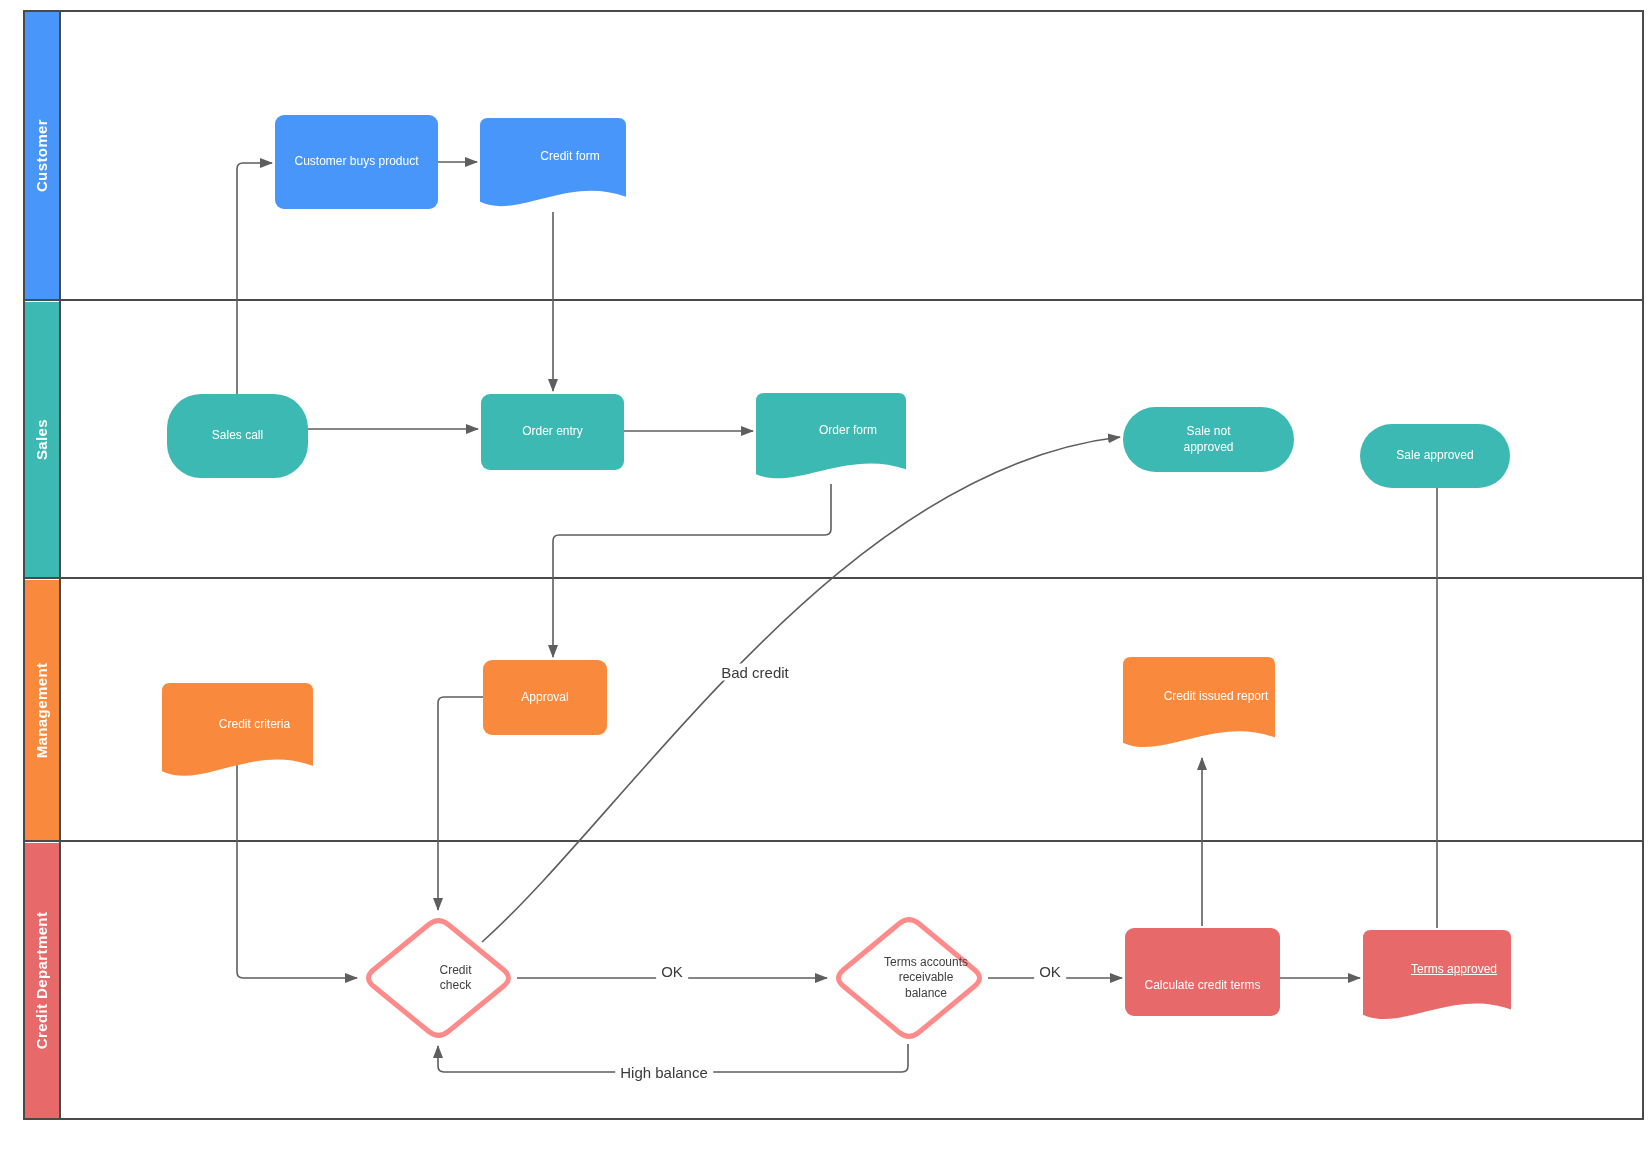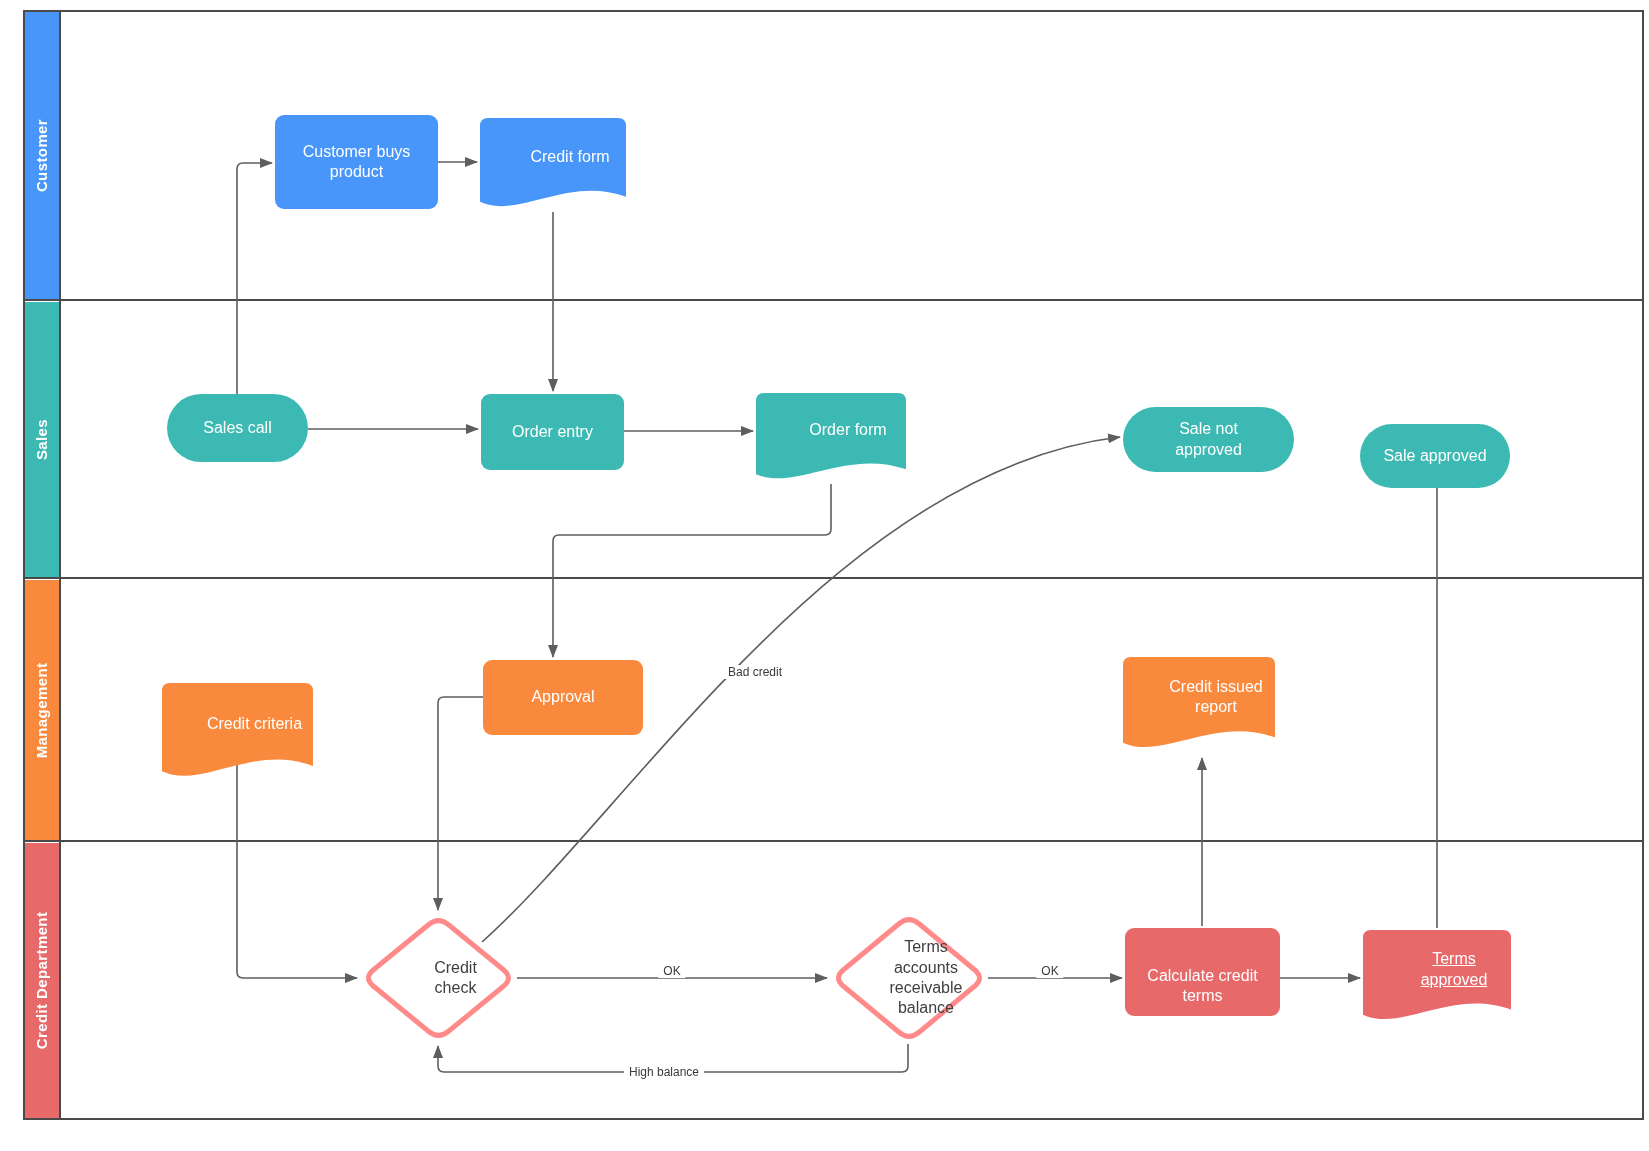--- a/index.html
+++ b/index.html
@@ -7,39 +7,39 @@
         font-family:"Liberation Sans", sans-serif;}
   svg.layer{position:absolute;left:0;top:0;pointer-events:none;}
   
   .lane-head{position:absolute;left:25px;width:34px;display:flex;align-items:center;justify-content:center;}
   .lane-head span{transform:rotate(-90deg);white-space:nowrap;color:#ffffff;font-weight:bold;
                   font-size:15px;letter-spacing:.4px;}
   .lh-blue{background:#4896fa;} .lh-teal{background:#3cb9b2;}
   .lh-orange{background:#f98a3d;} .lh-salmon{background:#e8696a;}
   
   .node{position:absolute;display:flex;align-items:center;justify-content:center;
-        text-align:center;color:#ffffff;font-size:16px;line-height:1.28;}
+        text-align:center;color:#ffffff;font-size:12px;line-height:1.28;}
   .node .label{position:relative;z-index:2;}
   .process{border-radius:9px;}
   .terminator{border-radius:34px;}
   .document,.decision{background:transparent;padding-left:17px;}
   .document .label{padding-bottom:16px;}
   .decision{color:#404040;}
   .shape-svg{position:absolute;left:0;top:0;z-index:1;}
   .fill-blue{background:#4896fa;--fill:#4896fa;}
   .fill-teal{background:#3cb9b2;--fill:#3cb9b2;}
   .fill-orange{background:#f98a3d;--fill:#f98a3d;}
   .fill-salmon{background:#e8696a;--fill:#e8696a;}
   .document{background:transparent;}
   .doc-blue{--fill:#4896fa;} .doc-teal{--fill:#3cb9b2;}
   .doc-orange{--fill:#f98a3d;} .doc-salmon{--fill:#e8696a;}
   .decision{--fill:#ffffff;--stroke:#ff8a8a;}
   
   .edge-label{position:absolute;transform:translate(-50%,-50%);background:#ffffff;
-              padding:0 5px;font-size:12px;color:#3a3a3a;white-space:nowrap;z-index:3;}
+              padding:0 5px;font-size:15px;color:#3a3a3a;white-space:nowrap;z-index:3;}
 </style>
 </head>
 <body>
 
 <div class="page">
 
   <svg class="layer" width="1649" height="1151">
     <defs>
       <marker id="arrow" markerUnits="userSpaceOnUse" markerWidth="14" markerHeight="11" refX="12" refY="5" orient="auto">
         <path d="M0,0 L13,5 L0,10 Z" fill="#5e5e5e"></path>
@@ -91,21 +91,21 @@
   </div>
 
   <div class="node document doc-blue" style="left:480px;top:118px;width:146px;height:94px;">
       <svg class="shape-svg" width="146" height="94" viewBox="0 0 146 94">
         <path d="M 0 83.848 L 0 8 Q 0 0 8 0 L 138 0 Q 146 0 146 8 L 146 78.77199999999999
          C 87.6 57.199 37.96 101.614 0 83.848 Z" fill="#4896fa"></path>
       </svg>
     <span class="label">Credit form</span>
   </div>
 
-  <div class="node terminator fill-teal" style="left:167px;top:394px;width:141px;height:68px;">
+  <div class="node terminator fill-teal" style="left:167px;top:394px;width:141px;height:84px;">
     <span class="label">Sales call</span>
   </div>
 
   <div class="node process fill-teal" style="left:481px;top:394px;width:143px;height:76px;">
     <span class="label">Order entry</span>
   </div>
 
   <div class="node document doc-teal" style="left:756px;top:393px;width:150px;height:91px;">
       <svg class="shape-svg" width="150" height="91" viewBox="0 0 150 91">
         <path d="M 0 81.172 L 0 8 Q 0 0 8 0 L 142 0 Q 150 0 150 8 L 150 76.258
@@ -123,21 +123,21 @@
   </div>
 
   <div class="node document doc-orange" style="left:162px;top:683px;width:151px;height:99px;">
       <svg class="shape-svg" width="151" height="99" viewBox="0 0 151 99">
         <path d="M 0 88.30799999999999 L 0 8 Q 0 0 8 0 L 143 0 Q 151 0 151 8 L 151 82.962
          C 90.6 60.2415 39.26 107.019 0 88.30799999999999 Z" fill="#f98a3d"></path>
       </svg>
     <span class="label">Credit criteria</span>
   </div>
 
-  <div class="node process fill-orange" style="left:483px;top:660px;width:160px;height:75px;">
+  <div class="node process fill-orange" style="left:483px;top:660px;width:124px;height:75px;">
     <span class="label">Approval</span>
   </div>
 
   <div class="node document doc-orange" style="left:1123px;top:657px;width:152px;height:96px;">
       <svg class="shape-svg" width="152" height="96" viewBox="0 0 152 96">
         <path d="M 0 85.632 L 0 8 Q 0 0 8 0 L 144 0 Q 152 0 152 8 L 152 80.44800000000001
          C 91.2 58.416 39.52 103.776 0 85.632 Z" fill="#f98a3d"></path>
       </svg>
     <span class="label" style="max-width:110px;">Credit issued report</span>
   </div>

